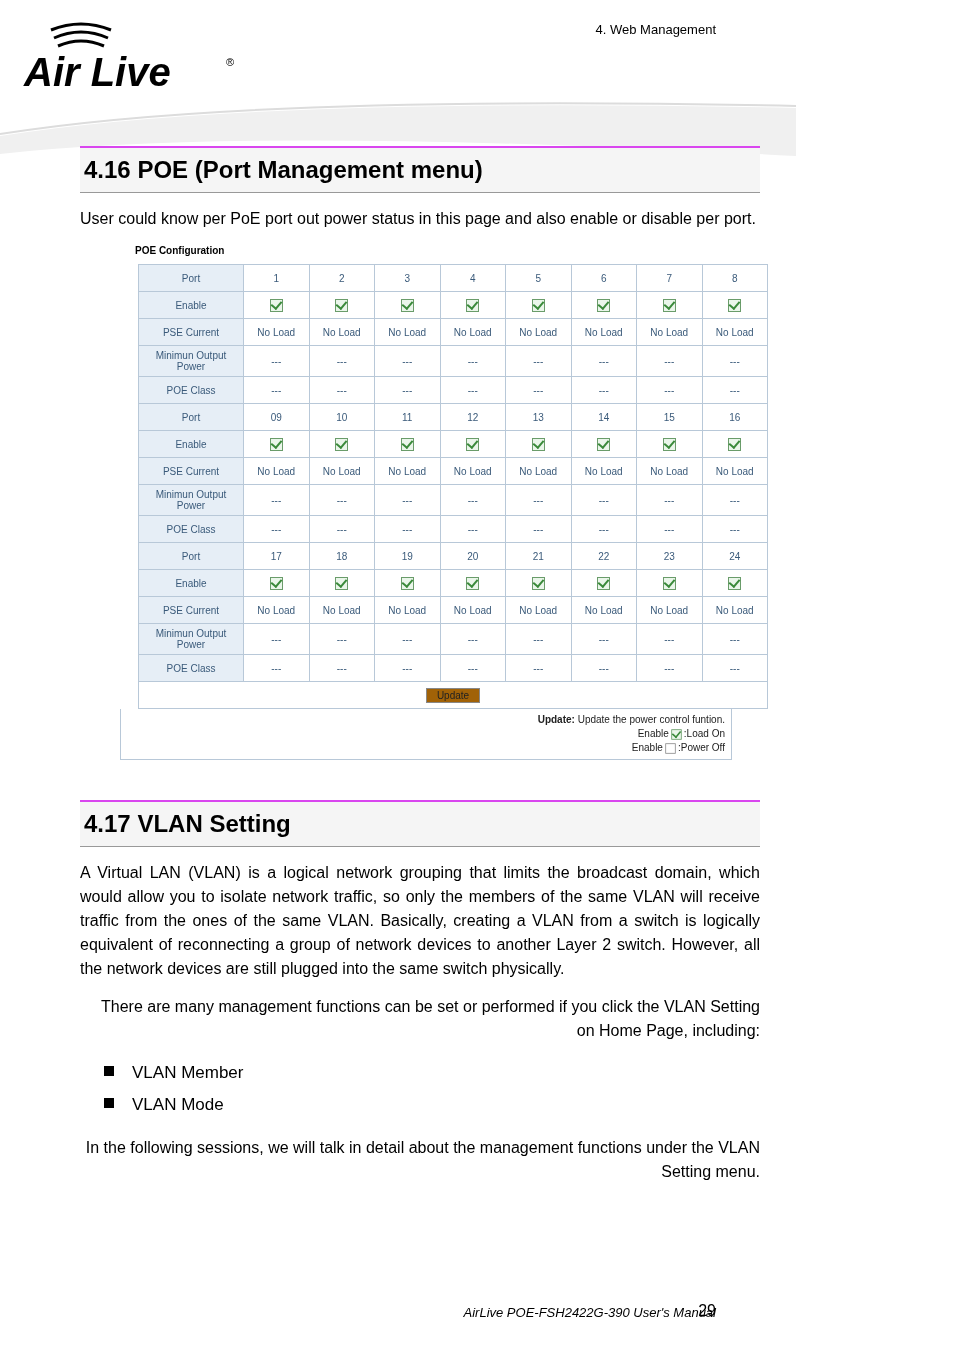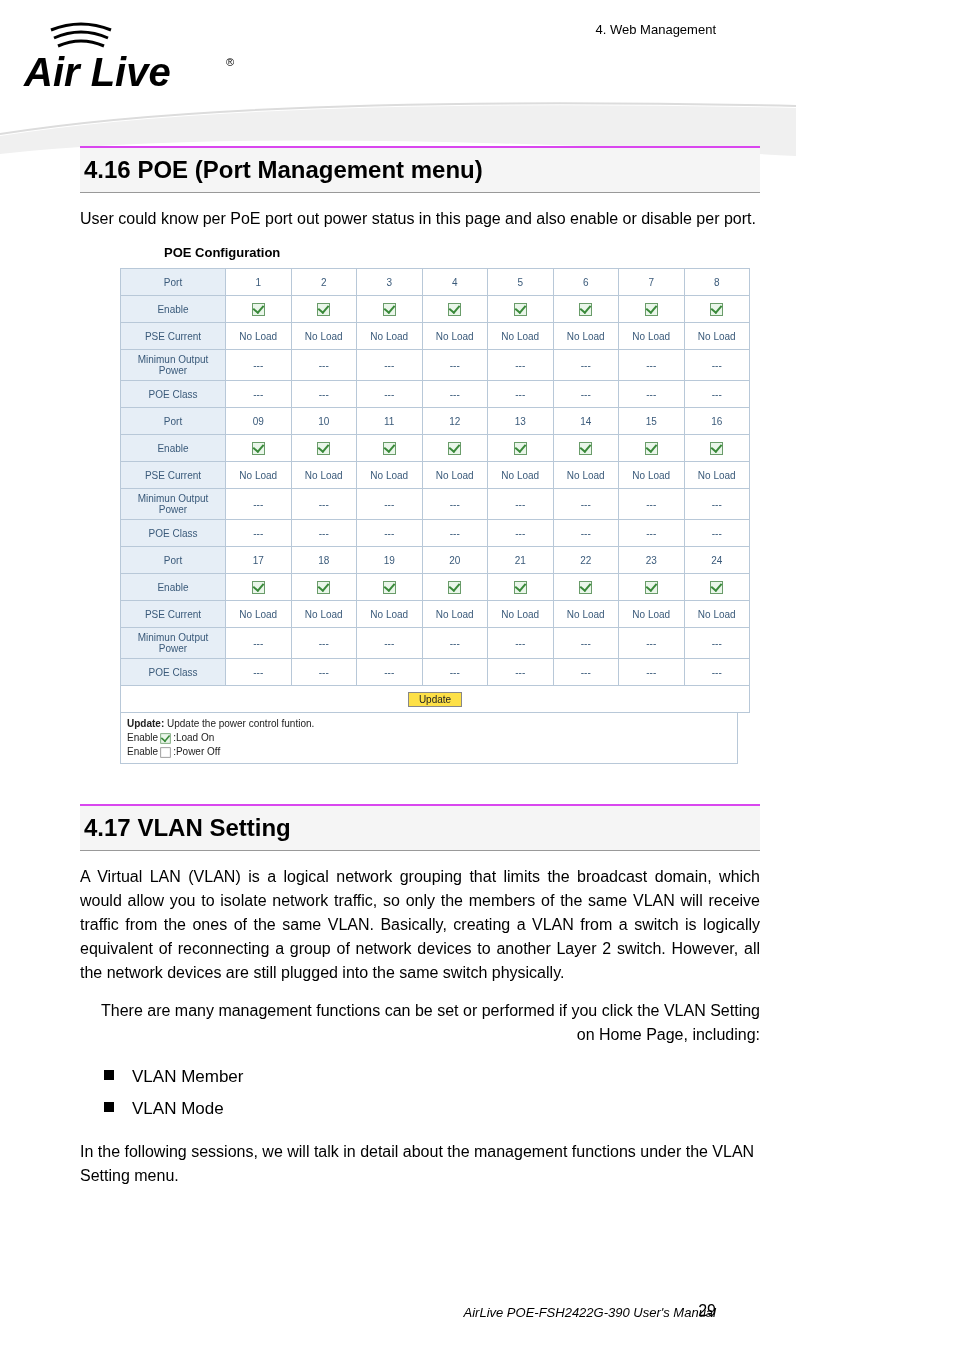--- a/index.html
+++ b/index.html
@@ -79,32 +79,33 @@
     content: "";
     position: absolute;
     left: 0;
     top: 9px;
     width: 10px;
     height: 10px;
     background: #000;
   }
   .poe-caption {
     font-weight: bold;
-    font-size: 13px;
-    margin: 4px 0 8px 84px;
+    font-size: 10px;
+    margin: 4px 0 8px 55px;
   }
   
   .poe-table-wrap {
     margin-left: 40px;
     margin-right: 10px;
   }
   table.poe {
     border-collapse: collapse;
     width: 100%;
     font-size: 10px;
+    margin-left: 18px;
   }
   table.poe th, table.poe td {
     border: 1px solid #b8c8d8;
     padding: 4px 2px;
     text-align: center;
     vertical-align: middle;
     height: 18px;
   }
   table.poe .portcol {
     background: #e6eef6;
@@ -142,36 +143,37 @@
     background:#fff;
     vertical-align:middle;
   }
   .update-row td {
     background:#fff;
     padding:6px 0;
   }
   .update-btn{
     display:inline-block;
     border:1px solid #888;
-    background:#fde047;
+    background:#a16207;
     padding:1px 10px;
     font-size:10px;
     color:#222;
     cursor:pointer;
   }
   .legend {
     font-size: 10px;
     color: #222;
     line-height: 1.4;
     padding: 4px 6px;
     border:1px solid #b8c8d8;
     border-top:none;
     margin-left:40px;
-    margin-right:22px;
+    margin-right:28px;
     background:#fff;
+    text-align:right;
   }
   .footer {
     position: absolute;
     bottom: 30px;
     left: 80px;
     right: 80px;
     font-size: 13px;
   }
   .footer .pg { text-align:right; font-size:16px; }
   .footer .man { position:absolute; right:0; bottom:0; font-style: italic; font-size:13px;}
@@ -397,21 +399,21 @@
 
     <p class="body">A Virtual LAN (VLAN) is a logical network grouping that limits the broadcast domain, which would allow you to isolate network traffic, so only the members of the same VLAN will receive traffic from the ones of the same VLAN. Basically, creating a VLAN from a switch is logically equivalent of reconnecting a group of network devices to another Layer 2 switch. However, all the network devices are still plugged into the same switch physically.</p>
 
     <p class="body" style="text-align:right">There are many management functions can be set or performed if you click the VLAN Setting on Home Page, including:</p>
 
     <ul class="square">
       <li>VLAN Member</li>
       <li>VLAN Mode</li>
     </ul>
 
-    <p class="body" style="text-align:left">In the following sessions, we will talk in detail about the management functions under the VLAN Setting menu.</p>
+    <p class="body" style="text-align:right">In the following sessions, we will talk in detail about the management functions under the VLAN Setting menu.</p>
 
   </div>
 
   <div class="footer">
     <div class="pg">29</div>
     <div class="man">AirLive POE-FSH2422G-390 User's Manual</div>
   </div>
 
 </div>
 

